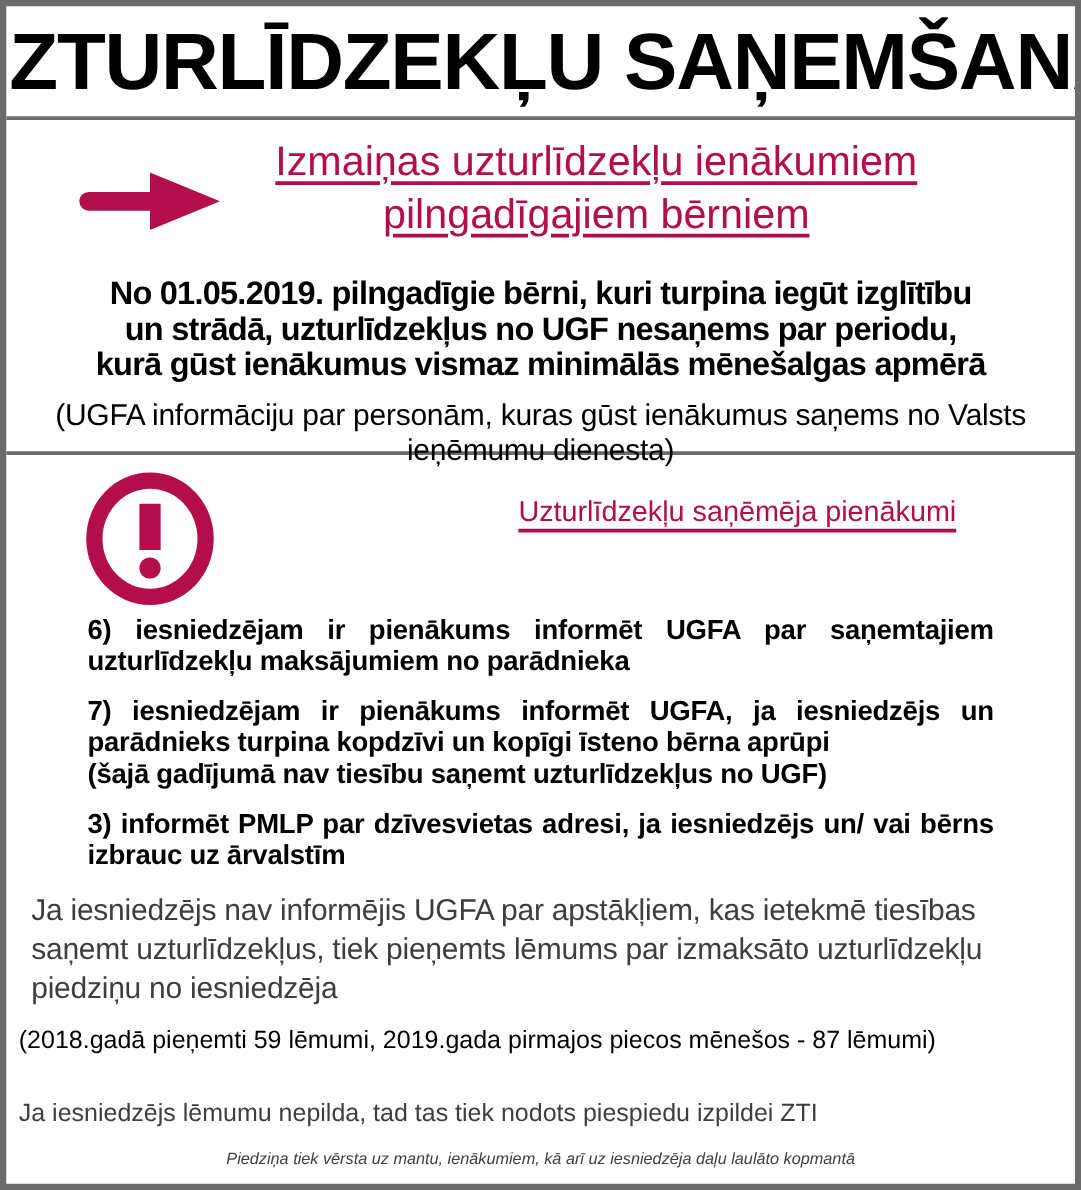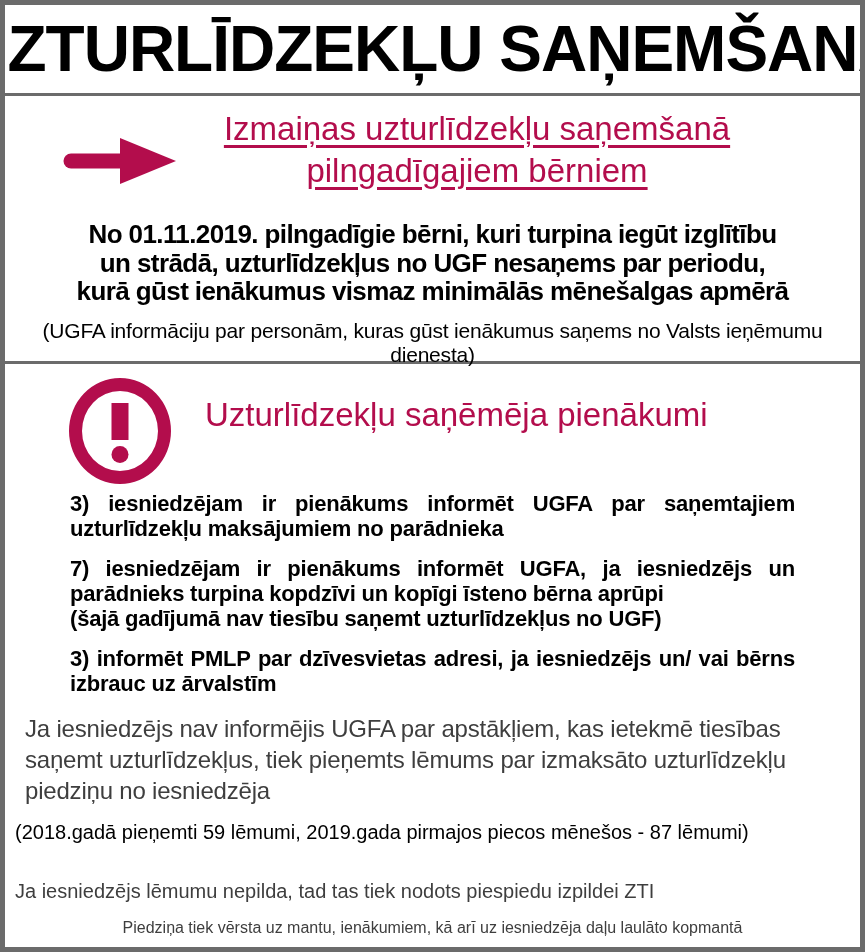--- a/index.html
+++ b/index.html
@@ -39,90 +39,90 @@
     display:block;margin-left:162px;width:620px;text-align:center;
     font-size:33px;line-height:1.26;color:var(--accent);
     text-decoration:underline;text-decoration-thickness:2.5px;
     text-underline-offset:5px;cursor:pointer;
   }
   .bold-para{
     margin:16px 10px 0;text-align:center;font-size:26px;font-weight:bold;
     letter-spacing:-0.6px;line-height:1.1;white-space:pre-line;color:var(--black);
   }
   .note{
-    margin:13px 6px 0;text-align:center;font-size:21px;color:var(--black);
+    margin:13px 6px 0;text-align:center;font-size:24px;color:var(--black);
     letter-spacing:-0.2px;
   }
   
   .sec-duties{padding-top:10px;}
   .heading-row2{position:relative;min-height:112px;}
   .excl-icon{
     position:absolute;left:64px;top:4px;width:102px;height:106px;
     border:13px solid var(--accent);border-radius:50%;display:block;
   }
   .excl-icon::before{
     content:"";position:absolute;left:50%;top:12px;transform:translateX(-50%);
     width:17px;height:37px;background:var(--accent);
   }
   .excl-icon::after{
     content:"";position:absolute;left:50%;bottom:8px;transform:translateX(-50%);
     width:17px;height:17px;border-radius:50%;background:var(--accent);
   }
   .duties-heading{
     display:block;margin-left:200px;width:560px;padding-top:22px;
-    text-align:left;font-size:33px;color:var(--accent);
-    text-decoration-thickness:2.5px;
+    text-align:right;font-size:23px;color:var(--accent);
+    text-decoration:underline;text-decoration-thickness:2.5px;
     text-underline-offset:6px;cursor:pointer;
   }
   .duty-list{list-style:none;margin:6px 65px 0;padding:0;}
   .duty-list li{
     font-size:22px;font-weight:bold;text-align:justify;line-height:1.12;
     white-space:pre-line;margin:0 0 16px 0;color:var(--black);
     letter-spacing:-0.2px;
   }
   .warning{
     margin:18px 20px 0;text-align:left;font-size:24px;line-height:1.28;
     color:var(--gray-text);white-space:pre-line;letter-spacing:-0.2px;
   }
   .stats{margin:14px 10px 0;font-size:20px;color:var(--black);}
   .enf1{margin:36px 10px 0;text-align:left;font-size:20px;color:var(--gray-text);}
-  .enf2{margin:16px 10px 0;text-align:center;font-size:16px;color:var(--gray-text);}
+  .enf2{margin:16px 10px 0;text-align:center;font-size:13px;color:var(--gray-text);font-style:italic;}
 </style>
 </head>
 <body>
 
 <div class="page">
 
   <header class="sec sec-title">
     <h1 class="page-title">UZTURLĪDZEKĻU SAŅEMŠANA</h1>
   </header>
 
   <section class="sec sec-changes">
     <div class="heading-row">
       <span class="arrow-icon">
         <svg viewBox="0 0 120 54" xmlns="http://www.w3.org/2000/svg" aria-hidden="true">
           <path d="M11 27 H64" stroke="currentColor" stroke-width="15" stroke-linecap="round" fill="none"></path>
           <path d="M60 4 L116 27 L60 50 Z" fill="currentColor"></path>
         </svg>
       </span>
-      <a class="changes-heading">Izmaiņas uzturlīdzekļu saņemšanā pilngadīgajiem bērniem</a>
+      <a class="changes-heading">Izmaiņas uzturlīdzekļu ienākumiem pilngadīgajiem bērniem</a>
     </div>
-    <p class="bold-para">No 01.11.2019. pilngadīgie bērni, kuri turpina iegūt izglītību
+    <p class="bold-para">No 01.05.2019. pilngadīgie bērni, kuri turpina iegūt izglītību
 un strādā, uzturlīdzekļus no UGF nesaņems par periodu,
 kurā gūst ienākumus vismaz minimālās mēnešalgas apmērā</p>
     <p class="note">(UGFA informāciju par personām, kuras gūst ienākumus saņems no Valsts ieņēmumu dienesta)</p>
   </section>
 
   <section class="sec sec-duties">
     <div class="heading-row2">
       <span class="excl-icon"></span>
       <a class="duties-heading">Uzturlīdzekļu saņēmēja pienākumi</a>
     </div>
     <ol class="duty-list">
-      <li>3) iesniedzējam ir pienākums informēt UGFA par saņemtajiem uzturlīdzekļu maksājumiem no parādnieka</li>
+      <li>6) iesniedzējam ir pienākums informēt UGFA par saņemtajiem uzturlīdzekļu maksājumiem no parādnieka</li>
       <li>7) iesniedzējam ir pienākums informēt UGFA, ja iesniedzējs un parādnieks turpina kopdzīvi un kopīgi īsteno bērna aprūpi
 (šajā gadījumā nav tiesību saņemt uzturlīdzekļus no UGF)</li>
       <li>3) informēt PMLP par dzīvesvietas adresi, ja iesniedzējs un/ vai bērns izbrauc uz ārvalstīm</li>
     </ol>
     <p class="warning">Ja iesniedzējs nav informējis UGFA par apstākļiem, kas ietekmē tiesības
 saņemt uzturlīdzekļus, tiek pieņemts lēmums par izmaksāto uzturlīdzekļu
 piedziņu no iesniedzēja</p>
     <p class="stats">(2018.gadā pieņemti 59 lēmumi, 2019.gada pirmajos piecos mēnešos - 87 lēmumi)</p>
     <p class="enf1">Ja iesniedzējs lēmumu nepilda, tad tas tiek nodots piespiedu izpildei ZTI</p>
     <p class="enf2">Piedziņa tiek vērsta uz mantu, ienākumiem, kā arī uz iesniedzēja daļu laulāto kopmantā</p>

